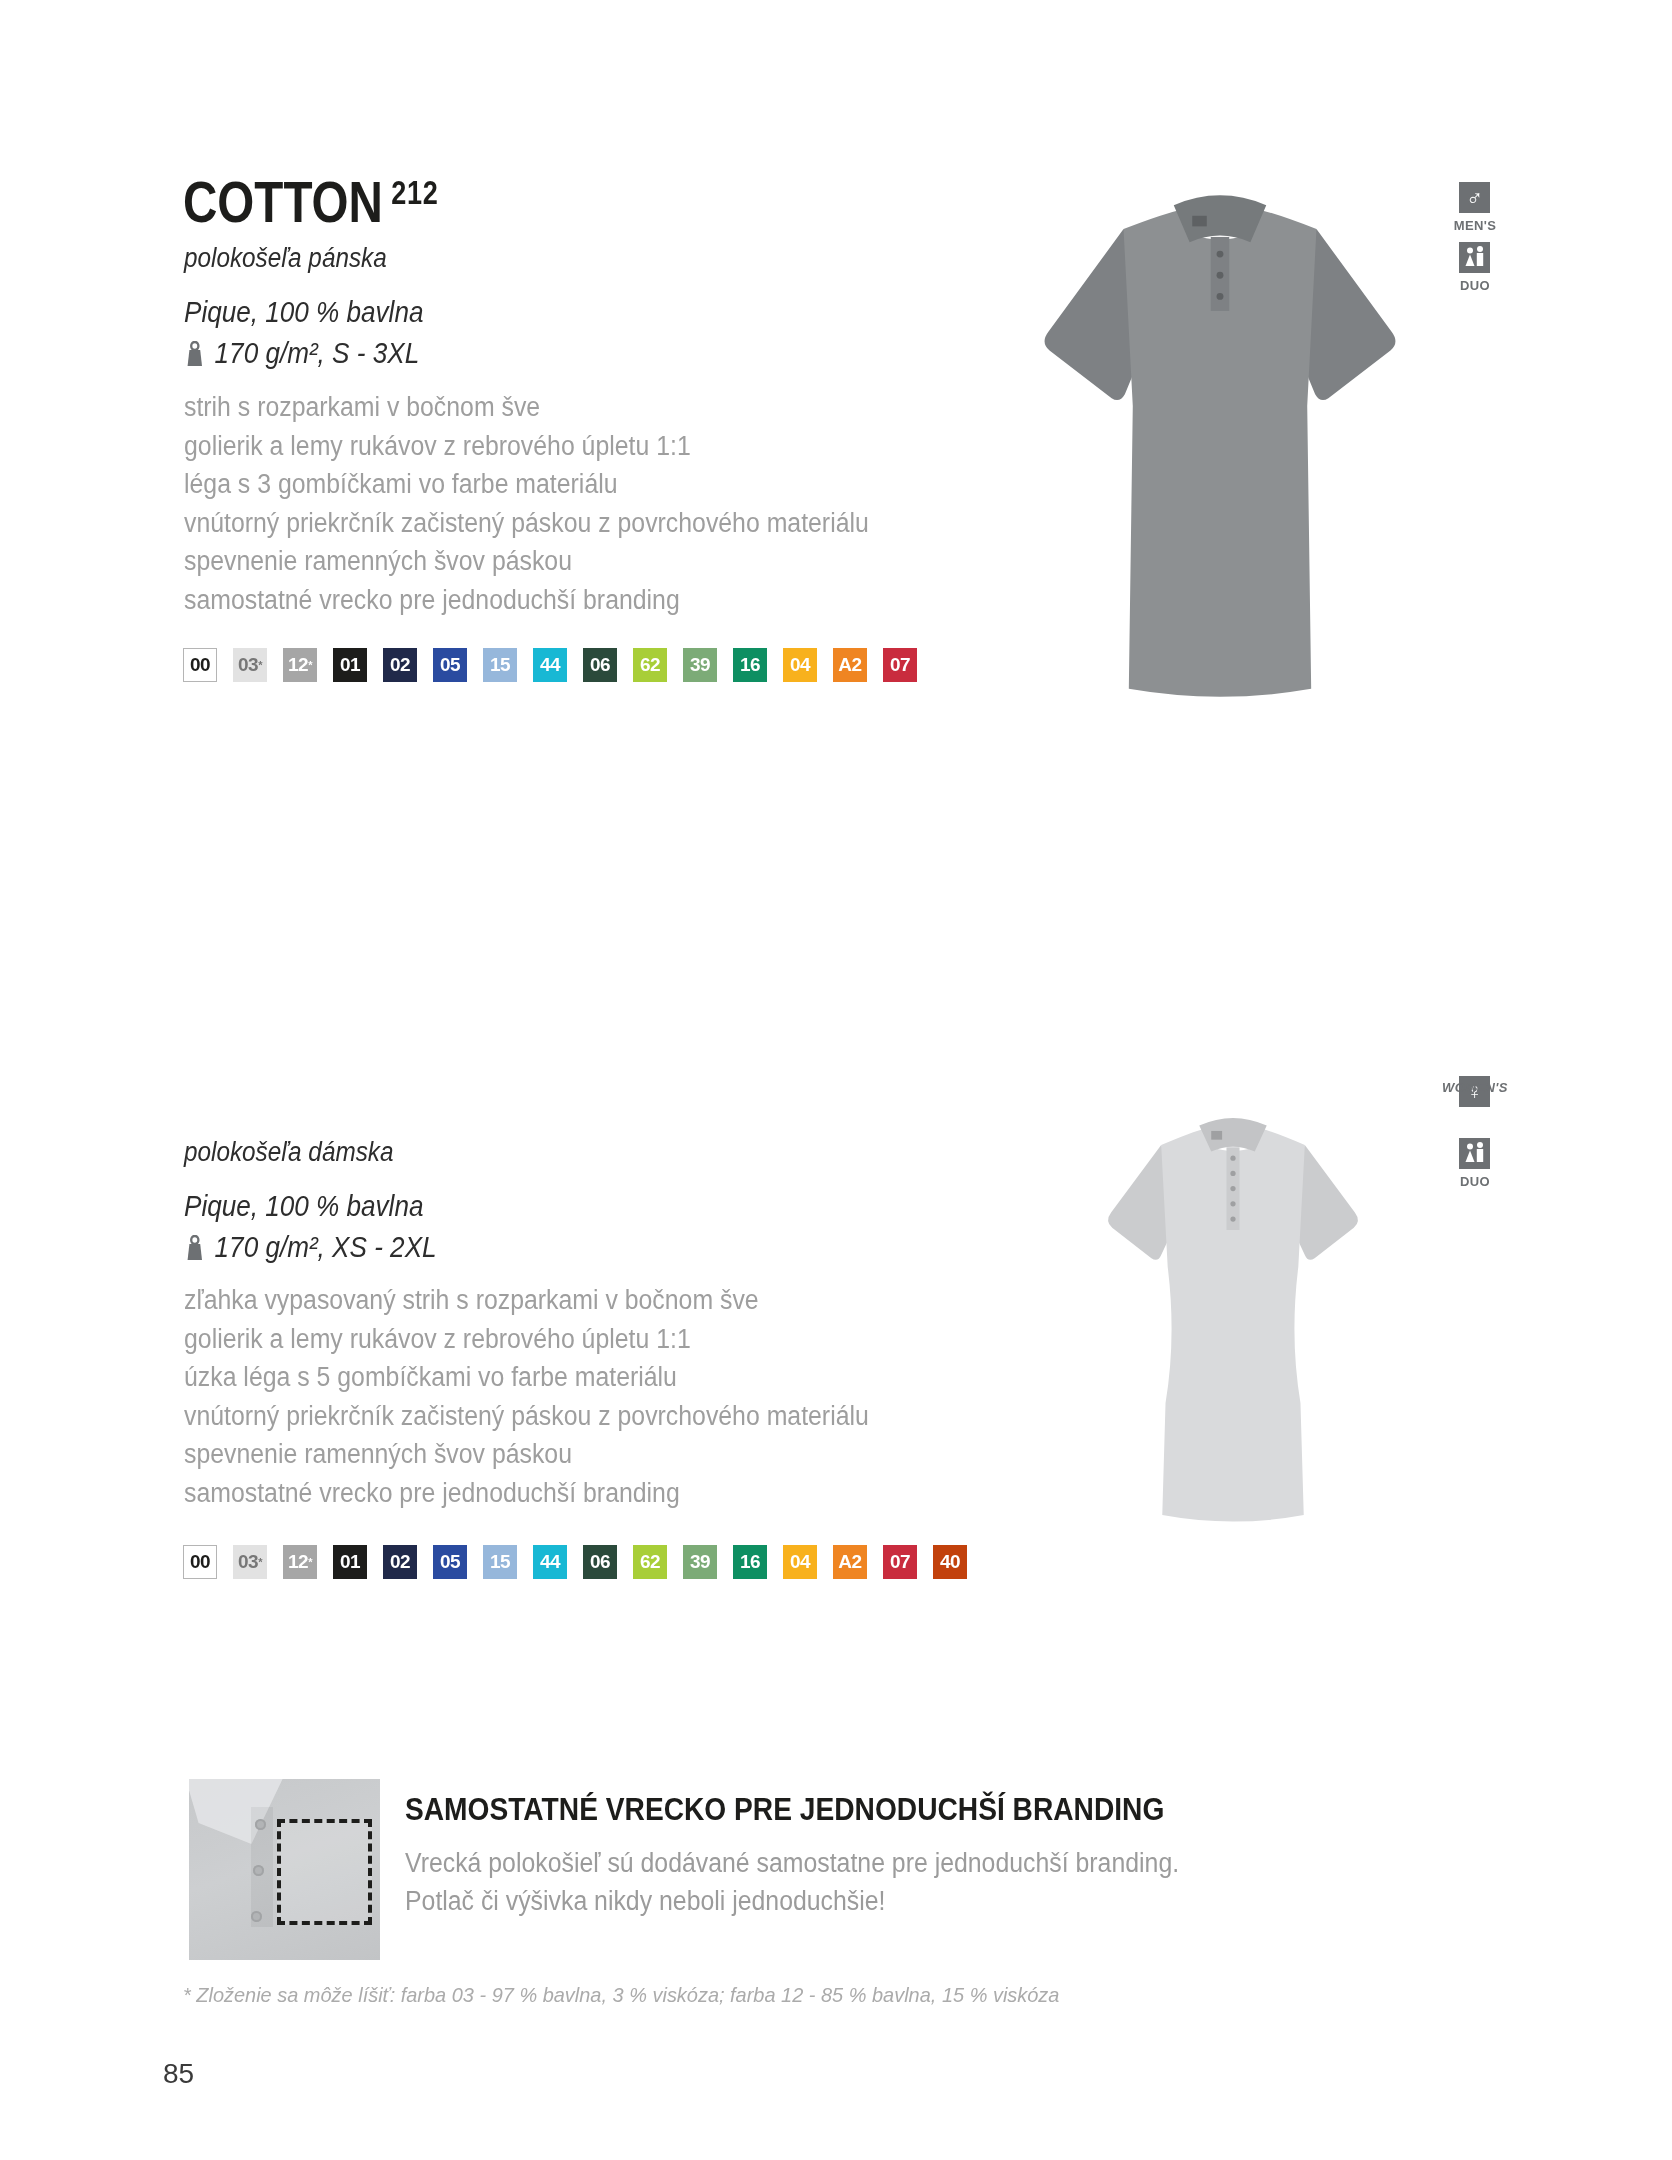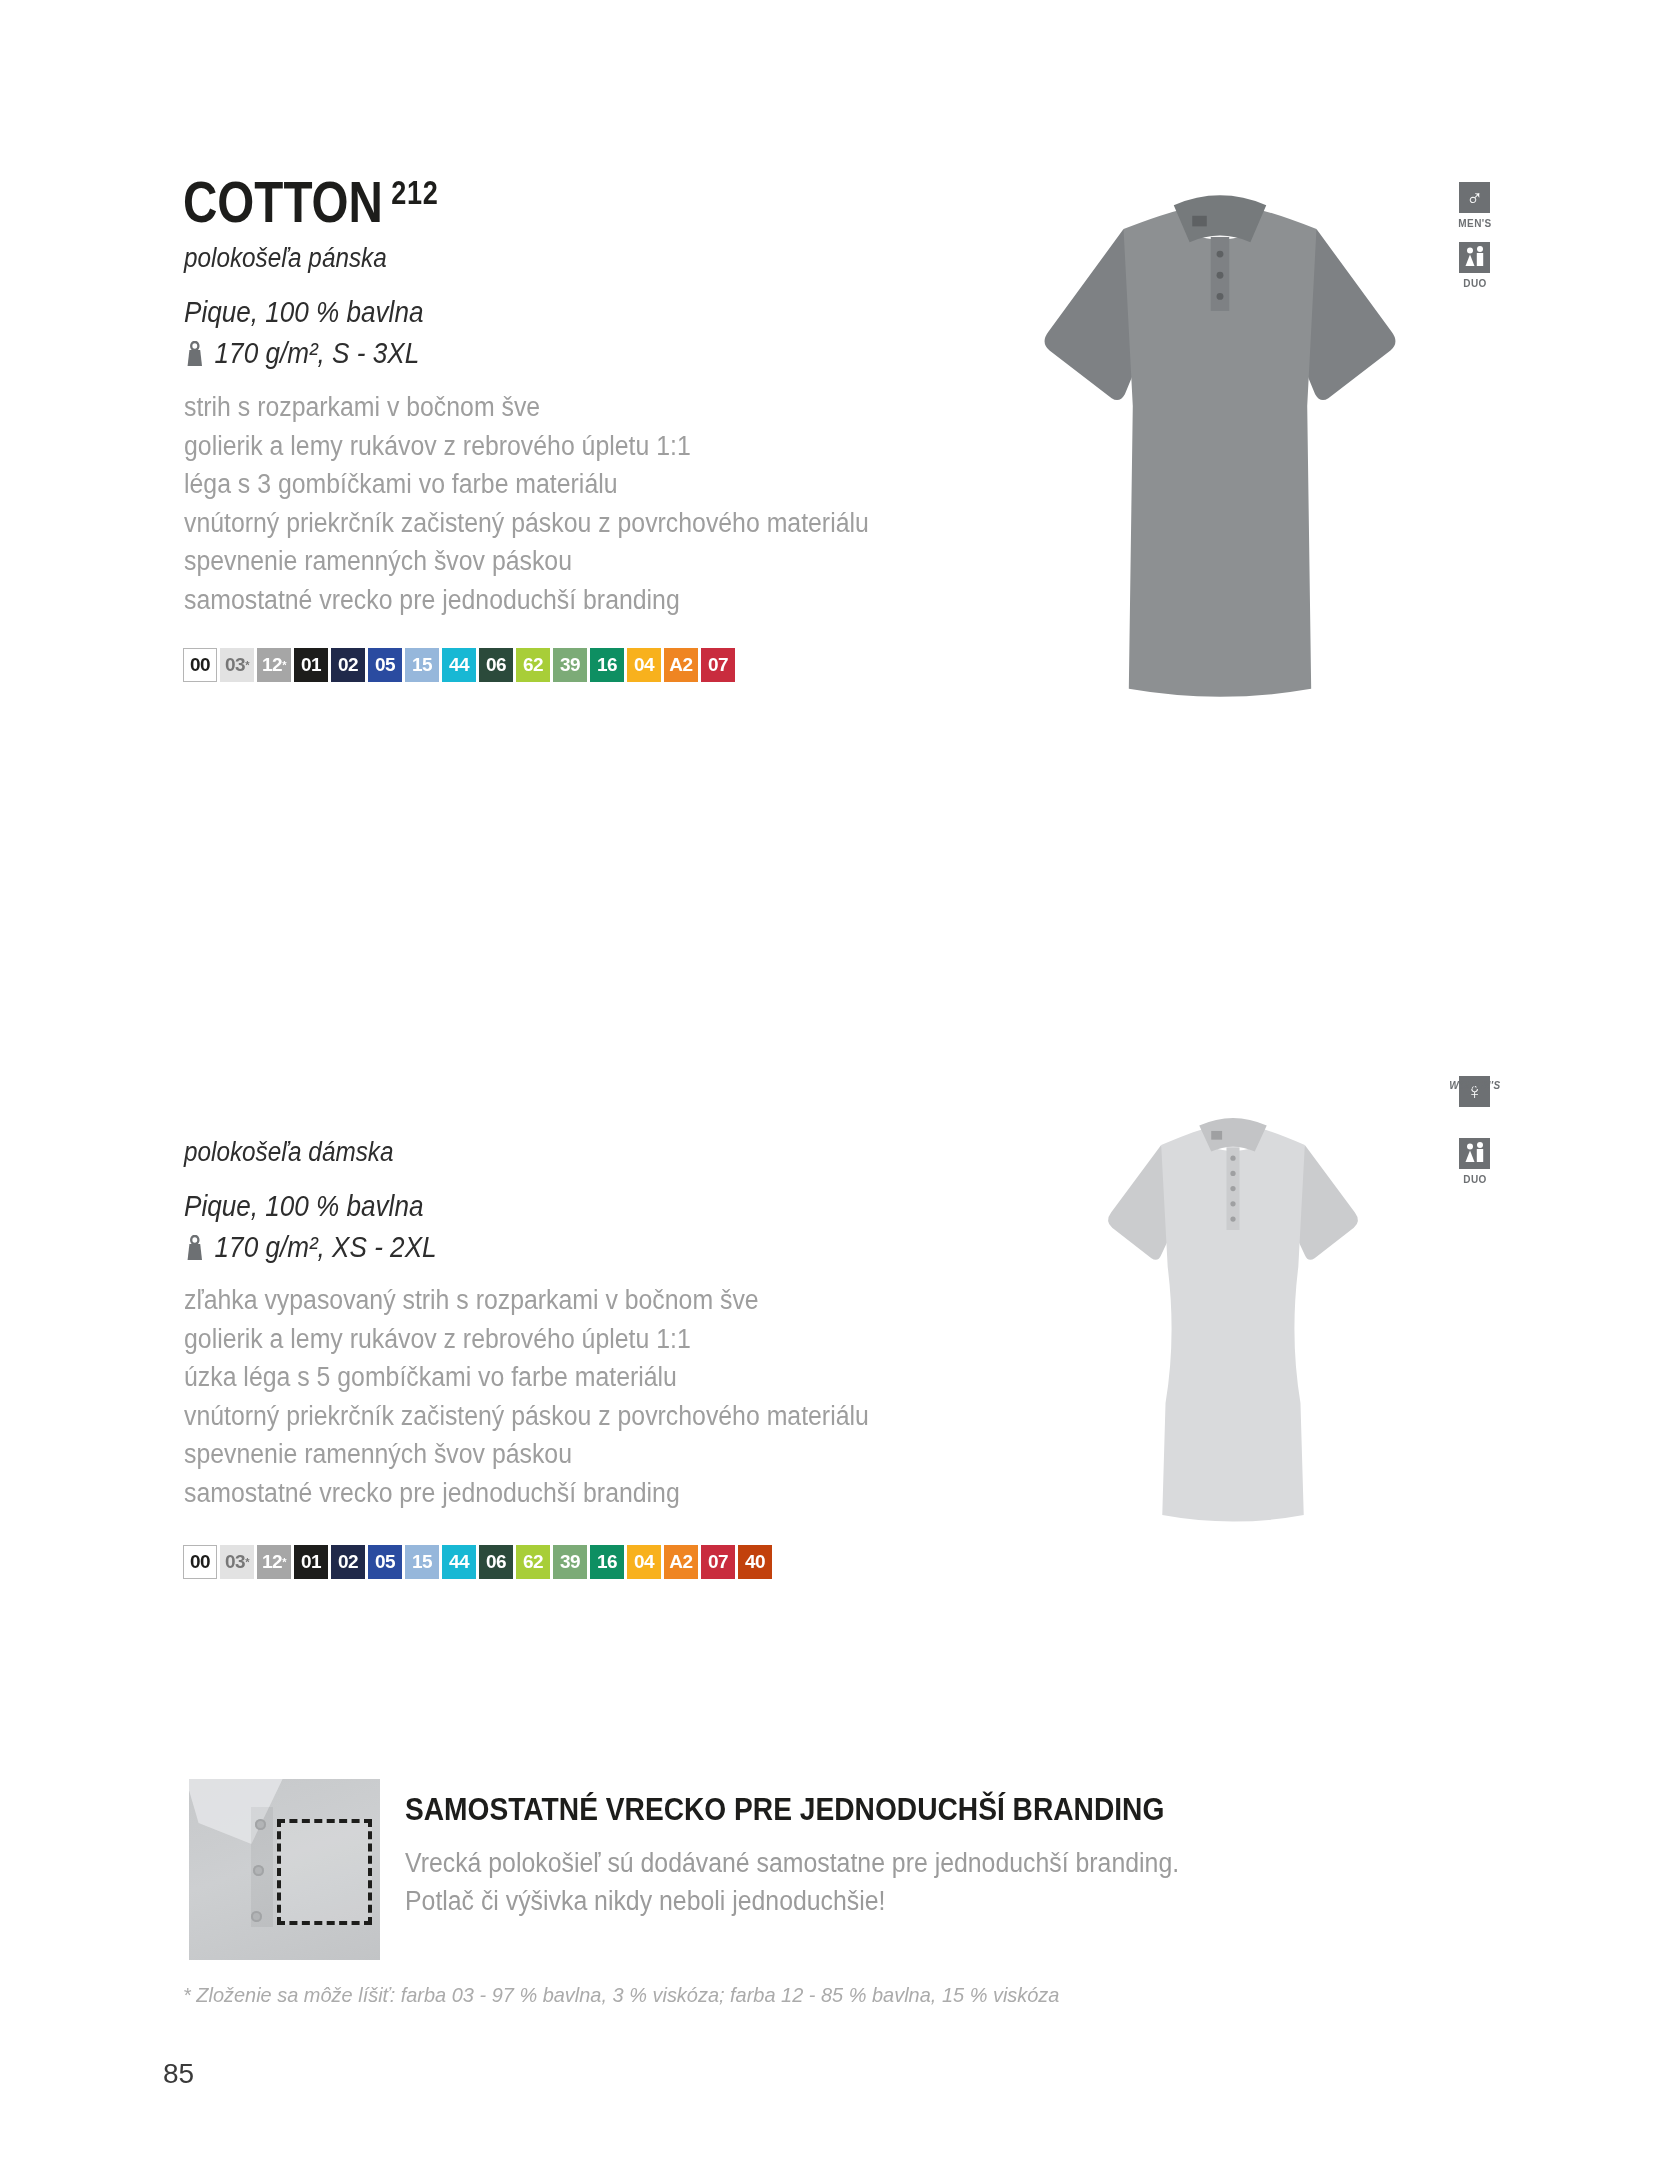--- a/index.html
+++ b/index.html
@@ -16,37 +16,37 @@
   }
   .ptitle sup{font-size:33px;font-weight:600;letter-spacing:1px;vertical-align:18px;margin-left:10px;}
   .psub{font-size:27px;font-style:italic;color:#2d2d2d;transform:scaleX(.9);transform-origin:left top;}
   .pmat{font-size:29px;font-style:italic;color:#2d2d2d;transform:scaleX(.9);transform-origin:left top;}
   .pweight{font-size:29px;font-style:italic;color:#2d2d2d;display:flex;align-items:center;gap:10px;transform:scaleX(.9);transform-origin:left top;}
   .weight-icon{width:24px;height:26px;flex:0 0 auto;}
   .features{display:flex;flex-direction:column;}
   .feature-line{font-size:27px;color:#9e9e9e;line-height:38.5px;transform:scaleX(.92);transform-origin:left top;white-space:nowrap;}
 
   
-  .swatch-row{display:flex;gap:3px;}
+  .swatch-row{display:flex;gap:16px;}
   .swatch{
     width:34px;height:34px;display:flex;align-items:center;justify-content:center;
     font-size:19px;font-weight:700;box-sizing:border-box;flex:0 0 auto;
     transform-origin:center;letter-spacing:-0.5px;
   }
   .swatch sup{font-size:11px;vertical-align:8px;}
   .swatch.textured{
     background-image:repeating-linear-gradient(45deg, rgba(255,255,255,.45) 0 3px, rgba(0,0,0,.06) 3px 6px);
   }
 
   
   .icon-square{
     width:31px;height:31px;background:#6d7073;color:#ffffff;
     display:flex;align-items:center;justify-content:center;font-size:23px;font-weight:700;
   }
-  .icon-label{font-size:10px;font-weight:700;color:#6d7073;letter-spacing:.4px;text-align:center;white-space:nowrap;}
+  .icon-label{font-size:13px;font-weight:700;color:#6d7073;letter-spacing:.4px;text-align:center;white-space:nowrap;}
   .duo-svg{width:31px;height:31px;display:block;}
 
   
   .polo{display:block;}
 
   
   .thumb{
     width:191px;height:181px;position:relative;overflow:hidden;
     background:linear-gradient(160deg,#c6c8ca 0%,#cdcfd1 45%,#c2c4c6 100%);
   }

